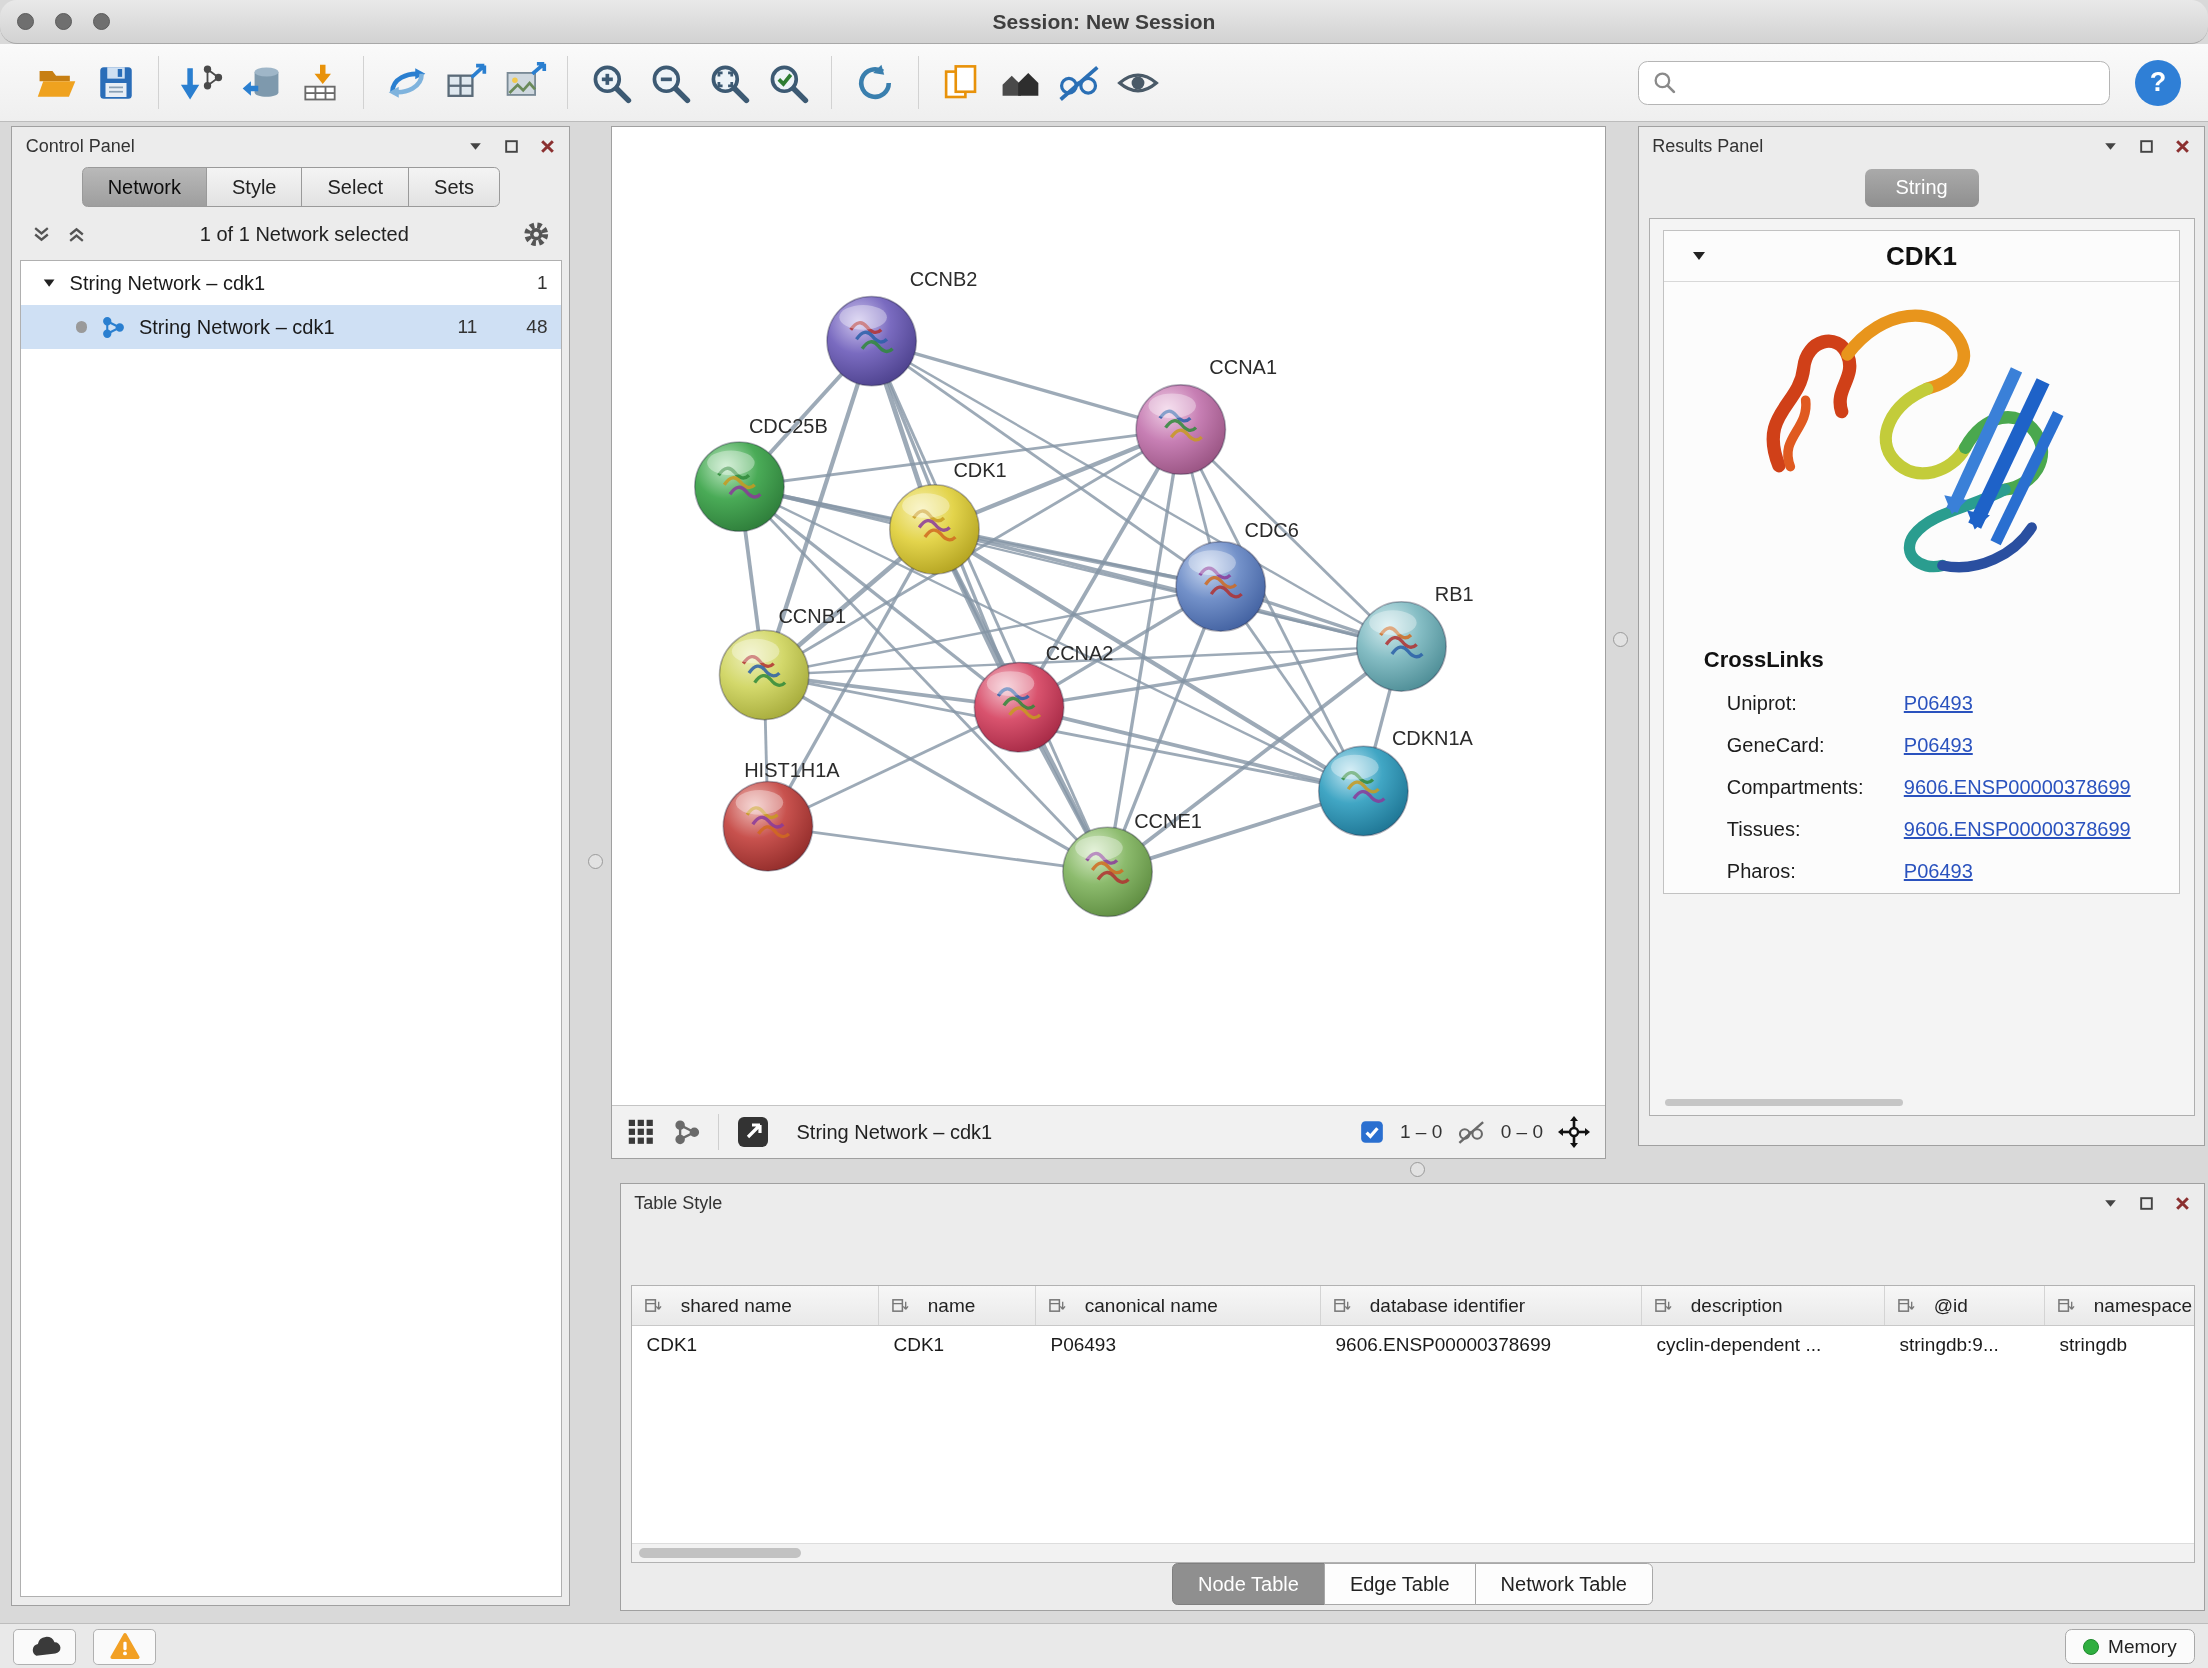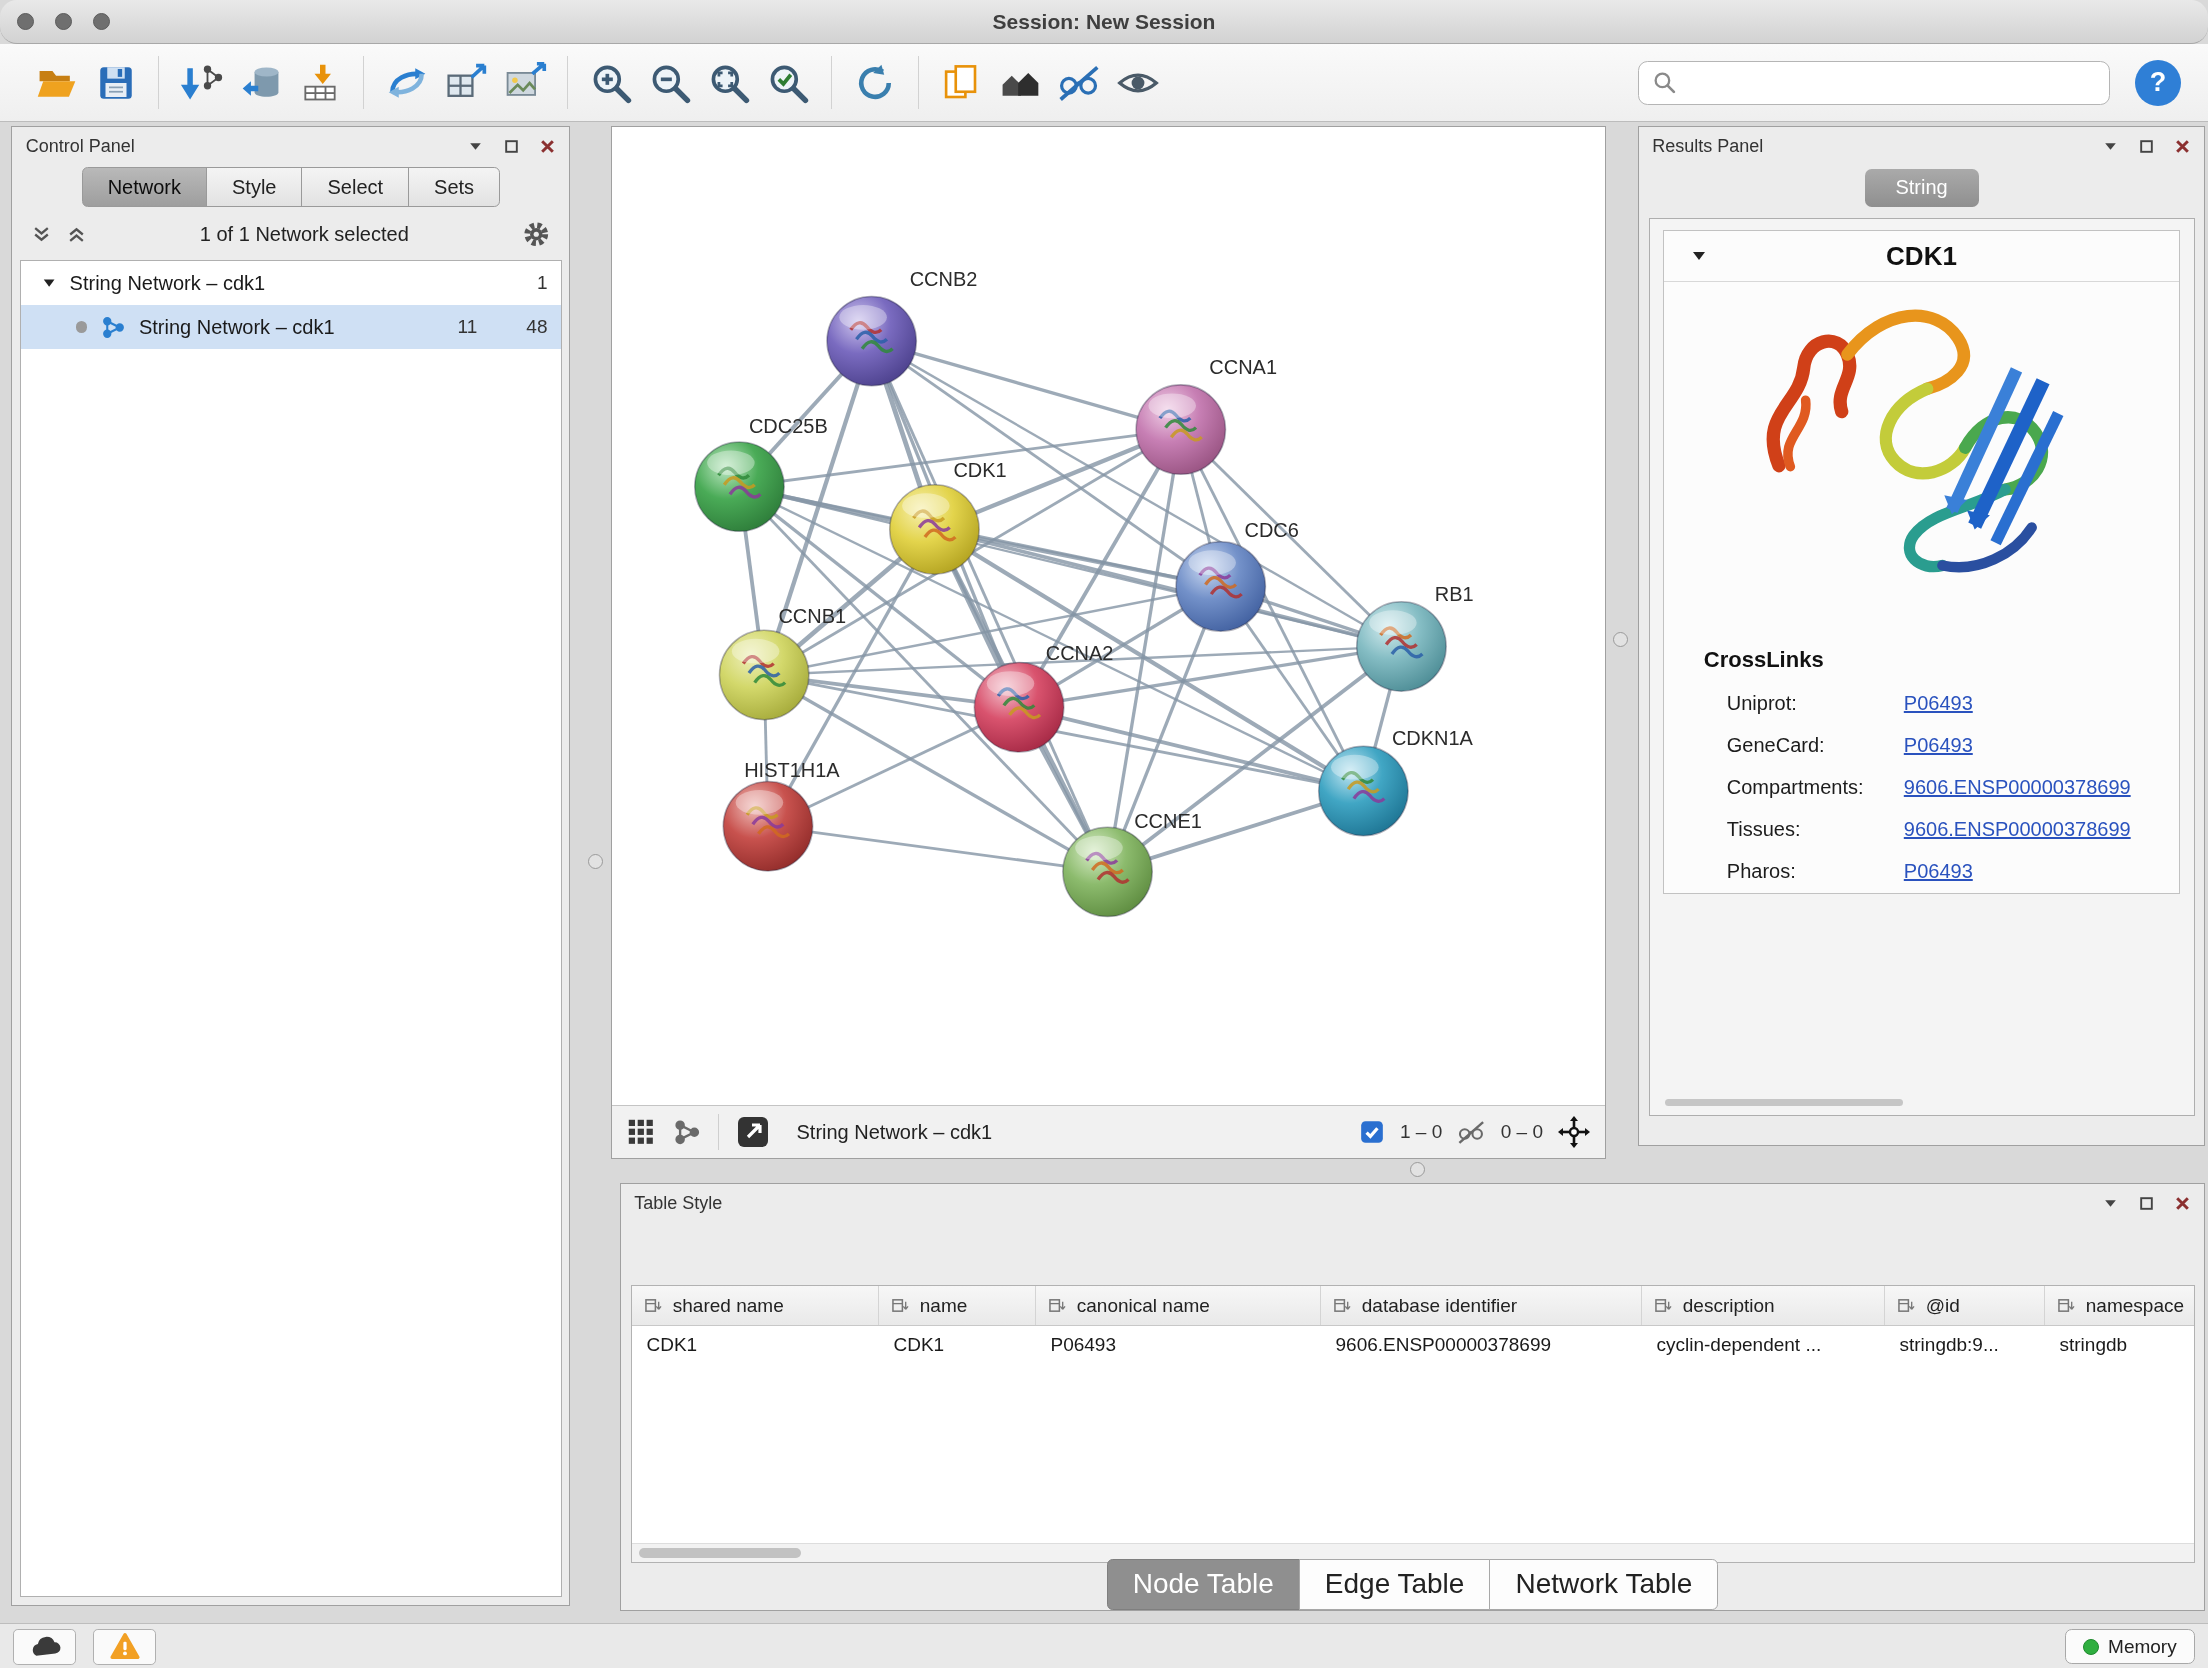--- a/index.html
+++ b/index.html
@@ -119,28 +119,28 @@
 
   
   #table-panel { left:620px; top:1183px; width:1585px; height:428px; }
   .tp-toolbar { height:59px; display:flex; align-items:center; padding:0 25px; gap:44px;flex-direction:column; }
   .fx { font-family:"DejaVu Serif", serif; font-style:italic; font-size:28.5px; color:#9a9a9a; }
   .table-box {
     position:absolute; left:9.5px; right:9.5px; top:101px; height:278px;
     background:#fff; border:1px solid #b2b2b2; overflow:hidden;
   }
   .thead { display:flex; height:40px; background:linear-gradient(#f7f7f7,#e9e9e9); border-bottom:1px solid #c8c8c8; width:1702px; }
-  .th { display:flex; align-items:center; gap:11px; padding-left:13.3px; font-size:19px; color:#222; border-right:1px solid #d4d4d4; white-space:nowrap; overflow:hidden; }
+  .th { display:flex; align-items:center; gap:19px; padding-left:13.3px; font-size:19px; color:#222; border-right:1px solid #d4d4d4; white-space:nowrap; overflow:hidden; }
   .trow { display:flex; height:38px; width:1702px; }
   .td { font-size:19px; color:#1a1a1a; padding-left:15px; line-height:38px; white-space:nowrap; overflow:hidden; }
   .c0{width:247px;} .c1{width:157px;} .c2{width:285px;} .c3{width:321px;} .c4{width:243px;} .c5{width:160px;} .c6{width:289px;}
   .hscroll { position:absolute; left:0; right:0; bottom:0; height:19px; background:#f2f2f2; border-top:1px solid #ddd; }
   .hthumb { position:absolute; left:7.6px; top:3.8px; width:162px; height:10.5px; border-radius:5.7px; background:#c2c2c2; }
   .tp-tabs { position:absolute; left:0; right:0; bottom:3.8px; height:44px; display:flex; justify-content:center; align-items:center; }
-  .tp-tab { font-size:28px; padding:8.6px 25px; border:1px solid #a8a8a8; background:#fdfdfd; color:#222; margin-left:-1px; }
+  .tp-tab { font-size:20px; padding:8.6px 25px; border:1px solid #a8a8a8; background:#fdfdfd; color:#222; margin-left:-1px; }
   .tp-tab:first-child { border-radius:5.7px 0 0 5.7px; margin-left:0; }
   .tp-tab:last-child { border-radius:0 5.7px 5.7px 0; }
   .tp-tab.active { background:#8f8f8f; color:#fff; border-color:#7f7f7f; }
 
   
   .statusbar {
     position:absolute; left:0; top:1623px; width:2208px; height:46px;
     background:#e9e9e9; border-top:1px solid #bdbdbd;
     display:flex; align-items:center; padding:0 13.3px; gap:17px;
   }

